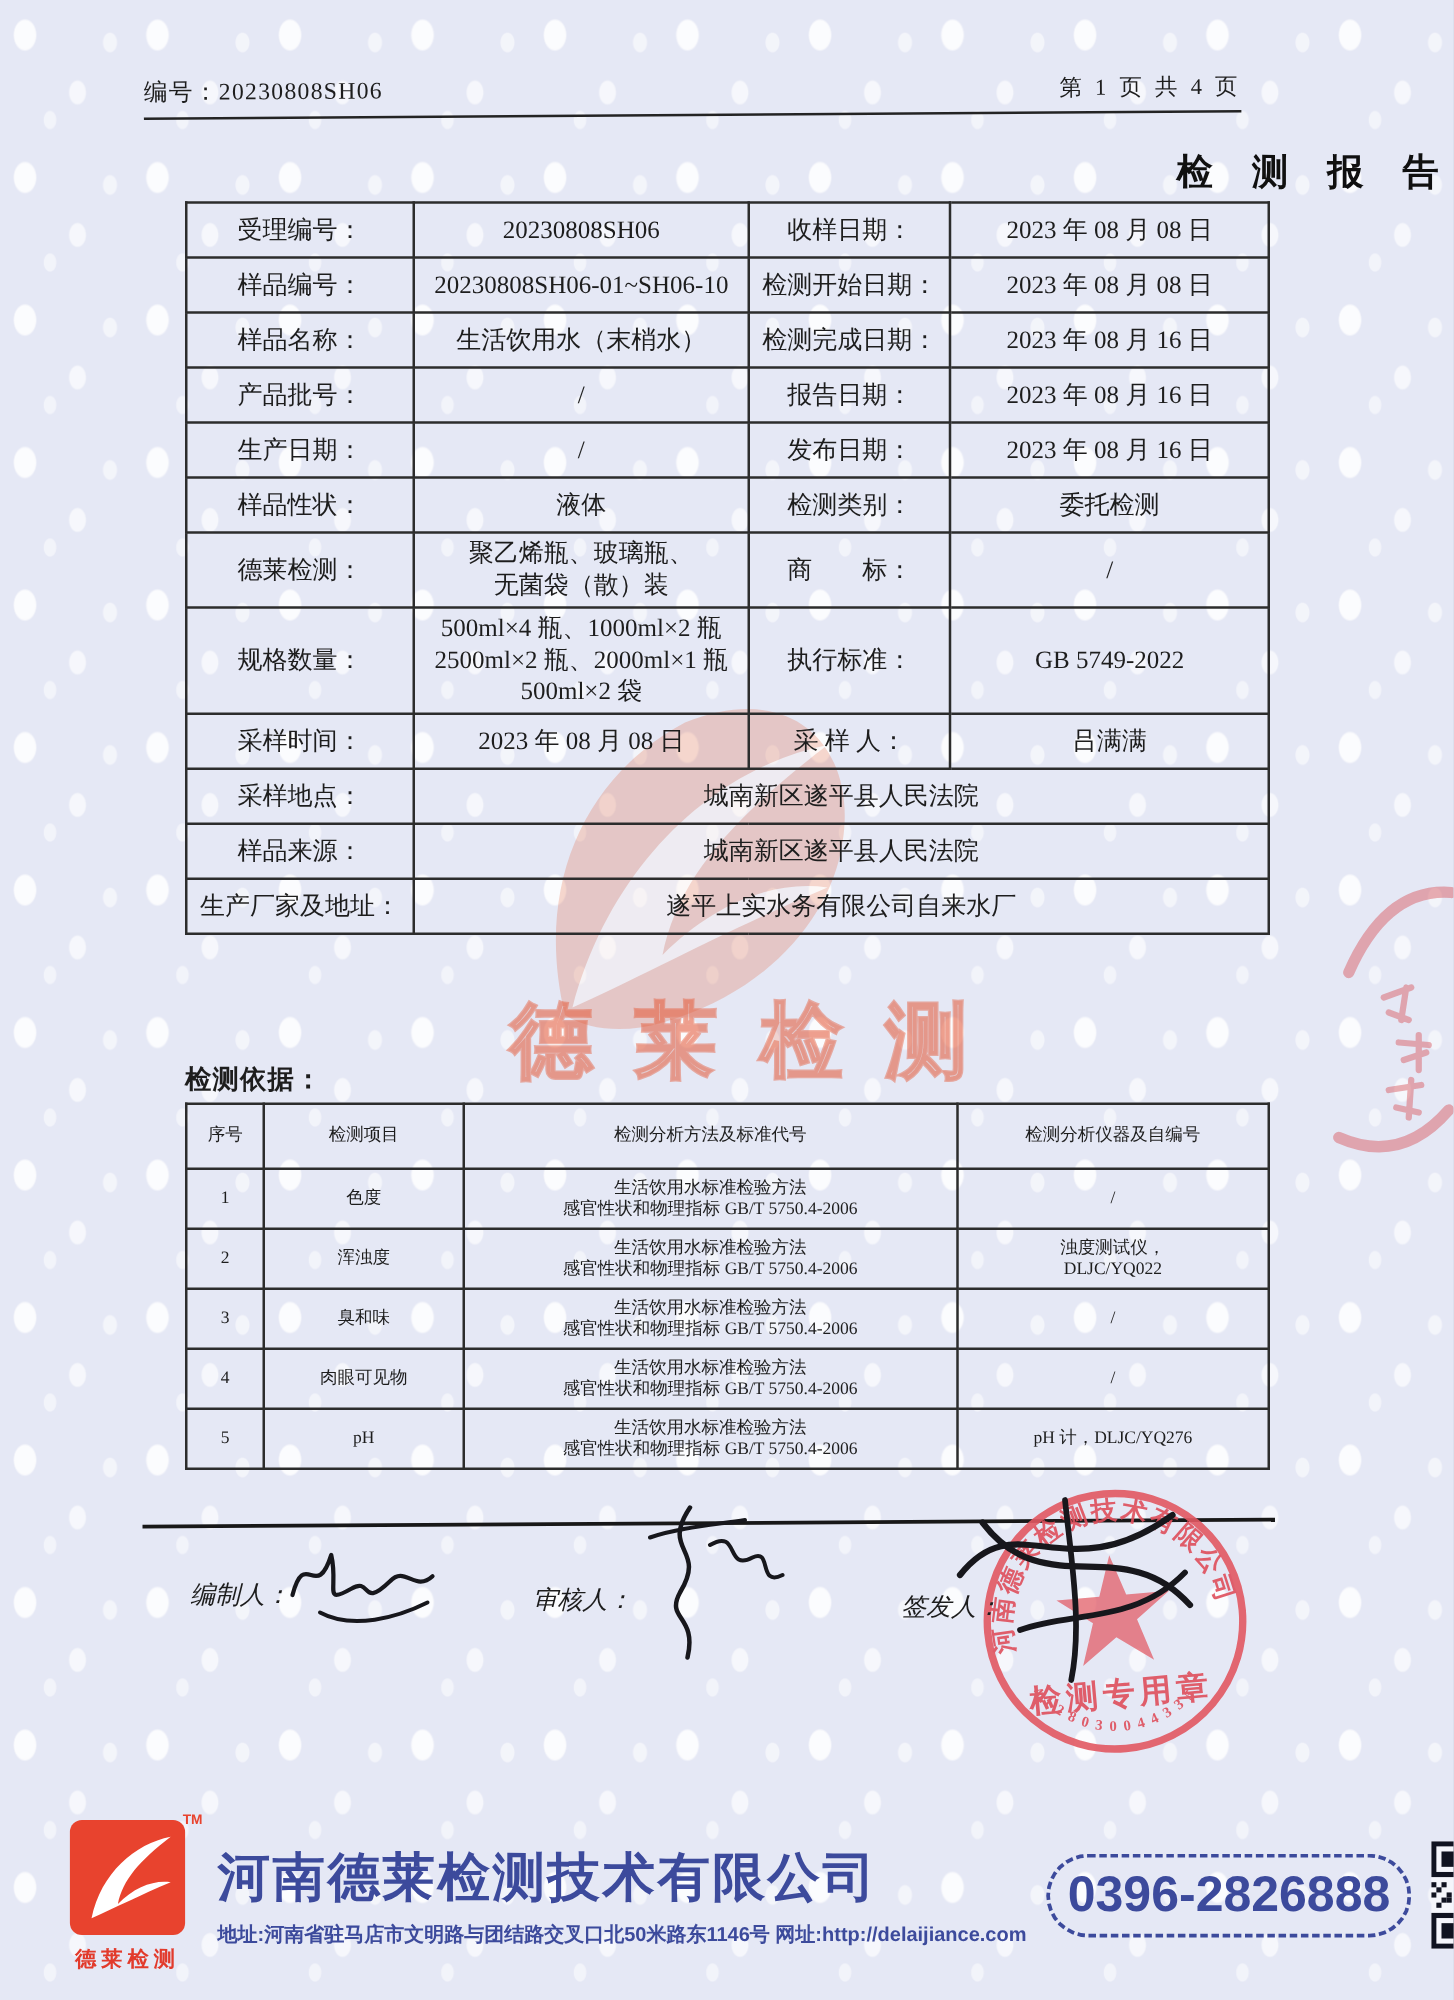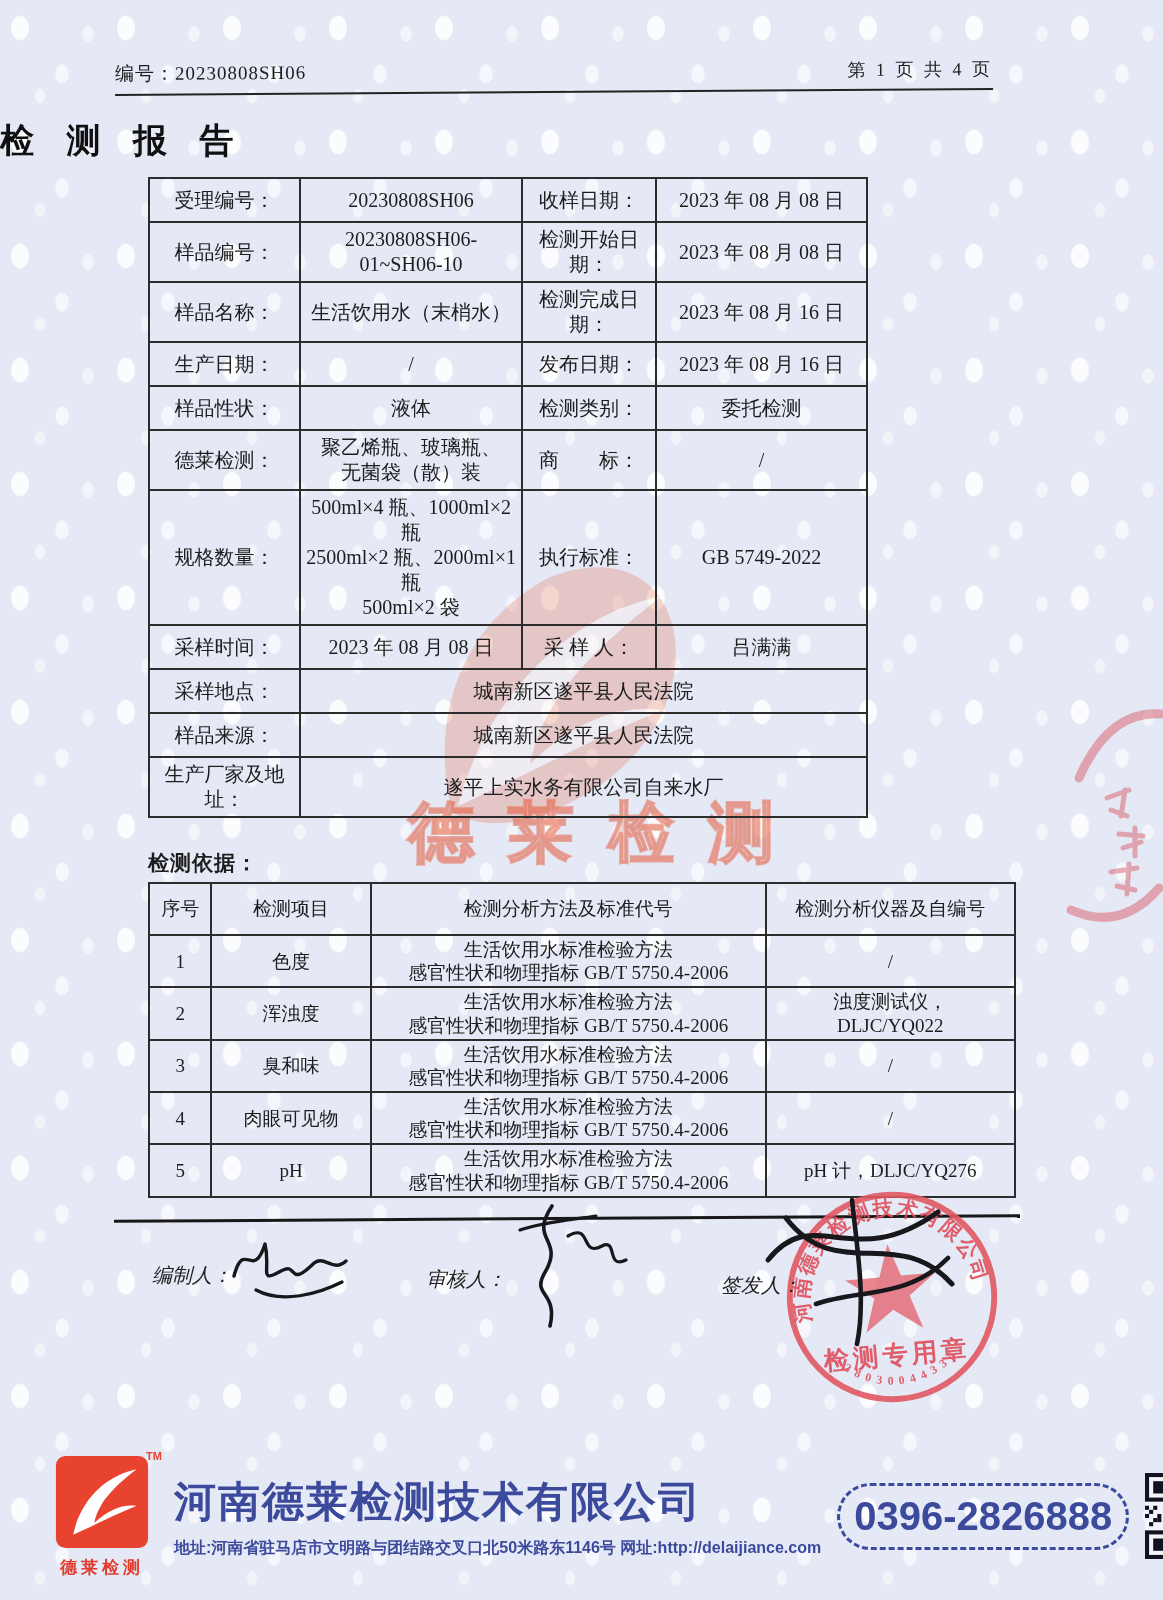--- a/index.html
+++ b/index.html
@@ -12,32 +12,32 @@
       radial-gradient(ellipse 12px 17px at 62px 74px, rgba(255,255,255,.65) 0 52%, rgba(255,255,255,0) 60%),
       radial-gradient(ellipse 10px 14px at 88px 34px, rgba(255,255,255,.55) 0 52%, rgba(255,255,255,0) 60%),
       radial-gradient(ellipse 9px 13px at 40px 96px, rgba(255,255,255,.5) 0 52%, rgba(255,255,255,0) 60%);
     background-size:106px 114px;
   }
   
   .hdr{position:absolute;left:115px;top:58px;width:878px;display:flex;justify-content:space-between;
        align-items:flex-end;border-bottom:2px solid #232323;padding-bottom:7px;transform:rotate(-0.4deg);}
   .doc-no{font-size:19px;letter-spacing:1px;}
   .page-ind{font-size:18px;letter-spacing:3px;}
-  .rpt-title{position:absolute;left:0;top:118px;width:100%;text-align:left;
-       font-size:34px;font-weight:700;letter-spacing:12px;color:#101010;}
+  .rpt-title{position:absolute;left:0;top:118px;width:100%;text-align:right;
+       font-size:29px;font-weight:700;letter-spacing:12px;color:#101010;}
   
   table{border-collapse:collapse;table-layout:fixed;}
-  .info-tbl{position:absolute;left:148px;top:177px;width:720px;z-index:2;}
+  .info-tbl{position:absolute;left:148px;top:161px;width:868px;z-index:2;}
   .info-tbl th,.info-tbl td{border:2px solid #2c2c2c;text-align:center;vertical-align:middle;
        font-weight:400;font-size:20px;line-height:1.25;padding:4px 3px;background:transparent;}
   .info-tbl tr{height:44px;}
   .basis-hd{position:absolute;left:148px;top:849px;font-size:21px;font-weight:700;letter-spacing:1px;z-index:2;}
   .basis-tbl{position:absolute;left:148px;top:882px;width:868px;z-index:2;}
   .basis-tbl th,.basis-tbl td{border:2px solid #2c2c2c;text-align:center;vertical-align:middle;
-       font-size:19px;line-height:1.22;padding:2px 3px;background:transparent;font-weight:400;}
+       font-size:14px;line-height:1.22;padding:2px 3px;background:transparent;font-weight:400;}
   .basis-tbl thead tr{height:52px;}
   .basis-tbl tbody tr{height:48px;}
   .sep{position:absolute;left:114px;top:1217px;width:906px;border-top:3px solid #181818;transform:rotate(-0.35deg);z-index:2;}
   
   .sig-label{position:absolute;font-size:20px;z-index:4;font-style:italic;}
   .sig{position:absolute;z-index:4;}
   .sig path{fill:none;stroke:#17171c;stroke-linecap:round;stroke-linejoin:round;}
   
   .seal{position:absolute;left:779px;top:1184px;width:226px;height:226px;z-index:3;transform:rotate(-5deg);opacity:.9;}
   .edge-stamp{position:absolute;left:1045px;top:658px;width:118px;height:340px;z-index:3;opacity:.75;}
@@ -103,20 +103,30 @@
           <td>
             <div>2023 年 08 月 08 日</div>
           </td>
         </tr>
         <tr>
           <th>样品名称：</th>
           <td>
             <div>生活饮用水（末梢水）</div>
           </td>
           <th>检测完成日期：</th>
+          <td>
+            <div>2023 年 08 月 16 日</div>
+          </td>
+        </tr>
+        <tr>
+          <th>产品批号：</th>
+          <td>
+            <div>/</div>
+          </td>
+          <th>报告日期：</th>
           <td>
             <div>2023 年 08 月 16 日</div>
           </td>
         </tr>
         <tr>
           <th>生产日期：</th>
           <td>
             <div>/</div>
           </td>
           <th>发布日期：</th>

